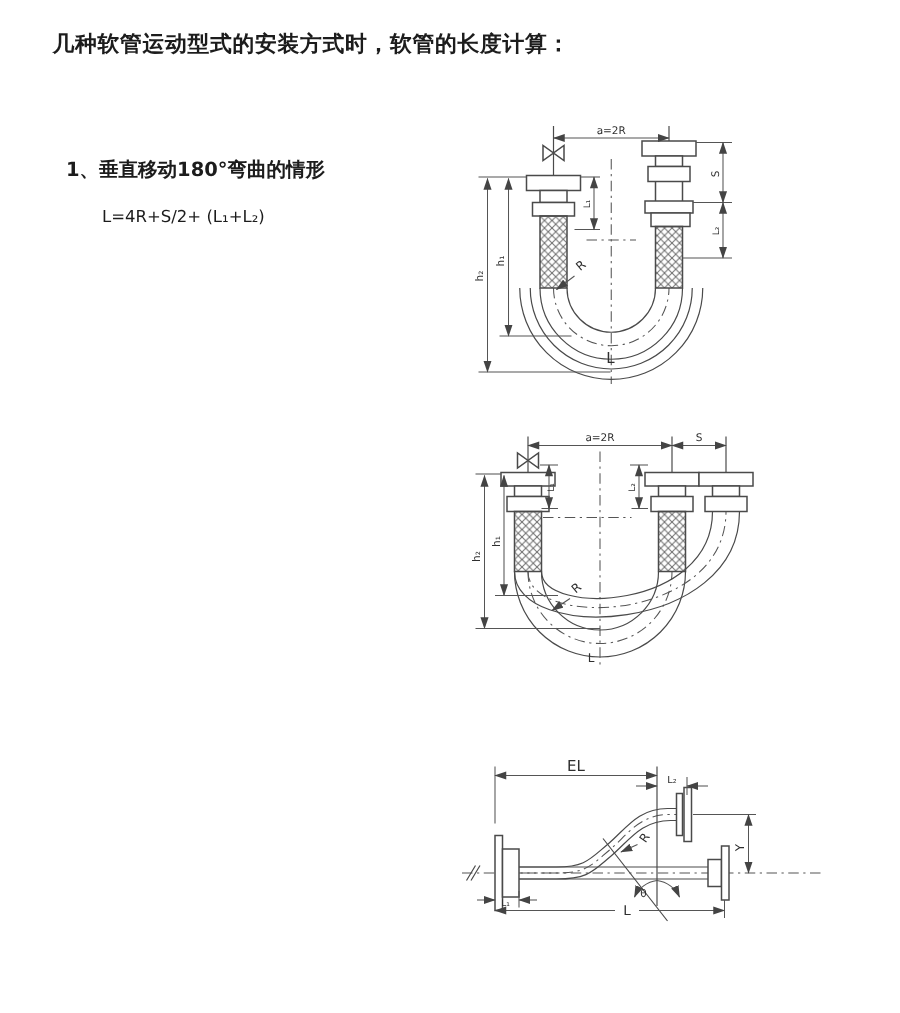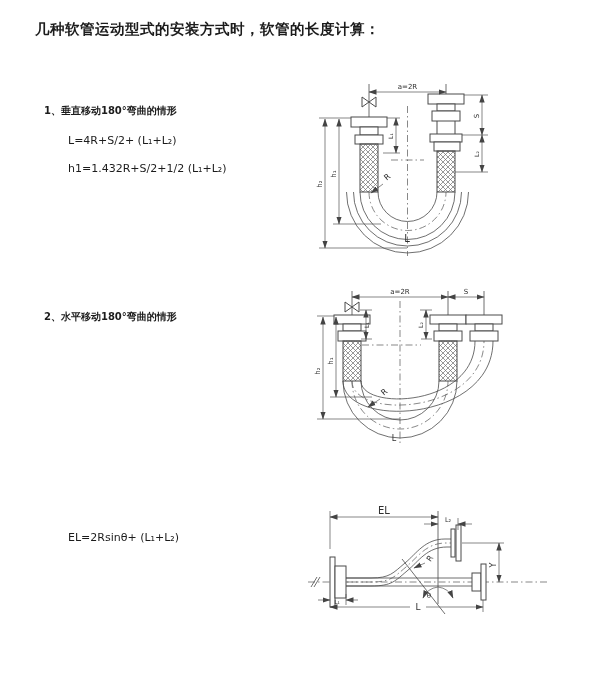--- a/index.html
+++ b/index.html
@@ -4,48 +4,45 @@
 <style>
   html,body{margin:0;padding:0;}
   body{
     width:600px;height:675px;position:relative;overflow:hidden;
     background:#ffffff;color:#1c1c1c;
     font-family:"DejaVu Sans","Liberation Sans",sans-serif;
   }
   .abs{position:absolute;}
   .title{left:35px;top:20px;font-size:14.5px;font-weight:700;letter-spacing:.5px;white-space:nowrap;}
   .sec{position:absolute;left:44px;width:280px;}
-  .sec-h{margin:0 0 9px 0;font-size:10px;font-weight:600;white-space:nowrap;}
+  .sec-h{margin:0 0 9px 0;font-size:13px;font-weight:600;white-space:nowrap;}
   .sec-f{margin:0;padding-left:24px;font-size:11px;font-weight:500;line-height:28px;white-space:nowrap;}
   svg{position:absolute;overflow:visible;}
   .dim{stroke:#555;stroke-width:.7;}
   .thin{stroke-width:.8;}
   .cl{stroke:#555;stroke-width:.7;stroke-dasharray:7 3 1.5 3;}
   .dlab{font-size:7px;fill:#2f2f2f;stroke:none;font-family:"DejaVu Sans","Liberation Sans",sans-serif;}
   .f6{font-size:6px;}.f65{font-size:6.5px;}.f8{font-size:8px;}.f9{font-size:9px;}.f10{font-size:10px;}
 </style>
 </head>
 <body>
 
 <div>
 
   <div class="title abs">几种软管运动型式的安装方式时，软管的长度计算：</div>
 
   <section class="sec" style="top:104px">
     <h3 class="sec-h">1、垂直移动180°弯曲的情形</h3>
     <p class="sec-f">L=4R+S/2+ (L₁+L₂)</p>
-    <p class="sec-f">h1=1.432R+S/2+1/2 (L₁+L₂)</p>
   </section>
 
   <section class="sec" style="top:310px">
-    <h3 class="sec-h">2、水平移动180°弯曲的情形</h3>
   </section>
 
   <section class="sec" style="top:524px">
-    <p class="sec-f">EL=2Rsinθ+ (L₁+L₂)</p>
   </section>
 
   <svg style="left:303px;top:72px" width="250" height="187" viewBox="0 0 250 187">
     <defs>
       <pattern id="braid" width="5" height="5" patternUnits="userSpaceOnUse">
         <path d="M0,0L5,5M5,0L0,5" stroke="#6f6f6f" stroke-width="0.7" fill="none"></path>
       </pattern>
       <marker id="mE" markerWidth="9" markerHeight="7" refX="7.5" refY="3" orient="auto" markerUnits="userSpaceOnUse">
         <path d="M0,0.3L8,3L0,5.7Z" fill="#444"></path>
       </marker>

